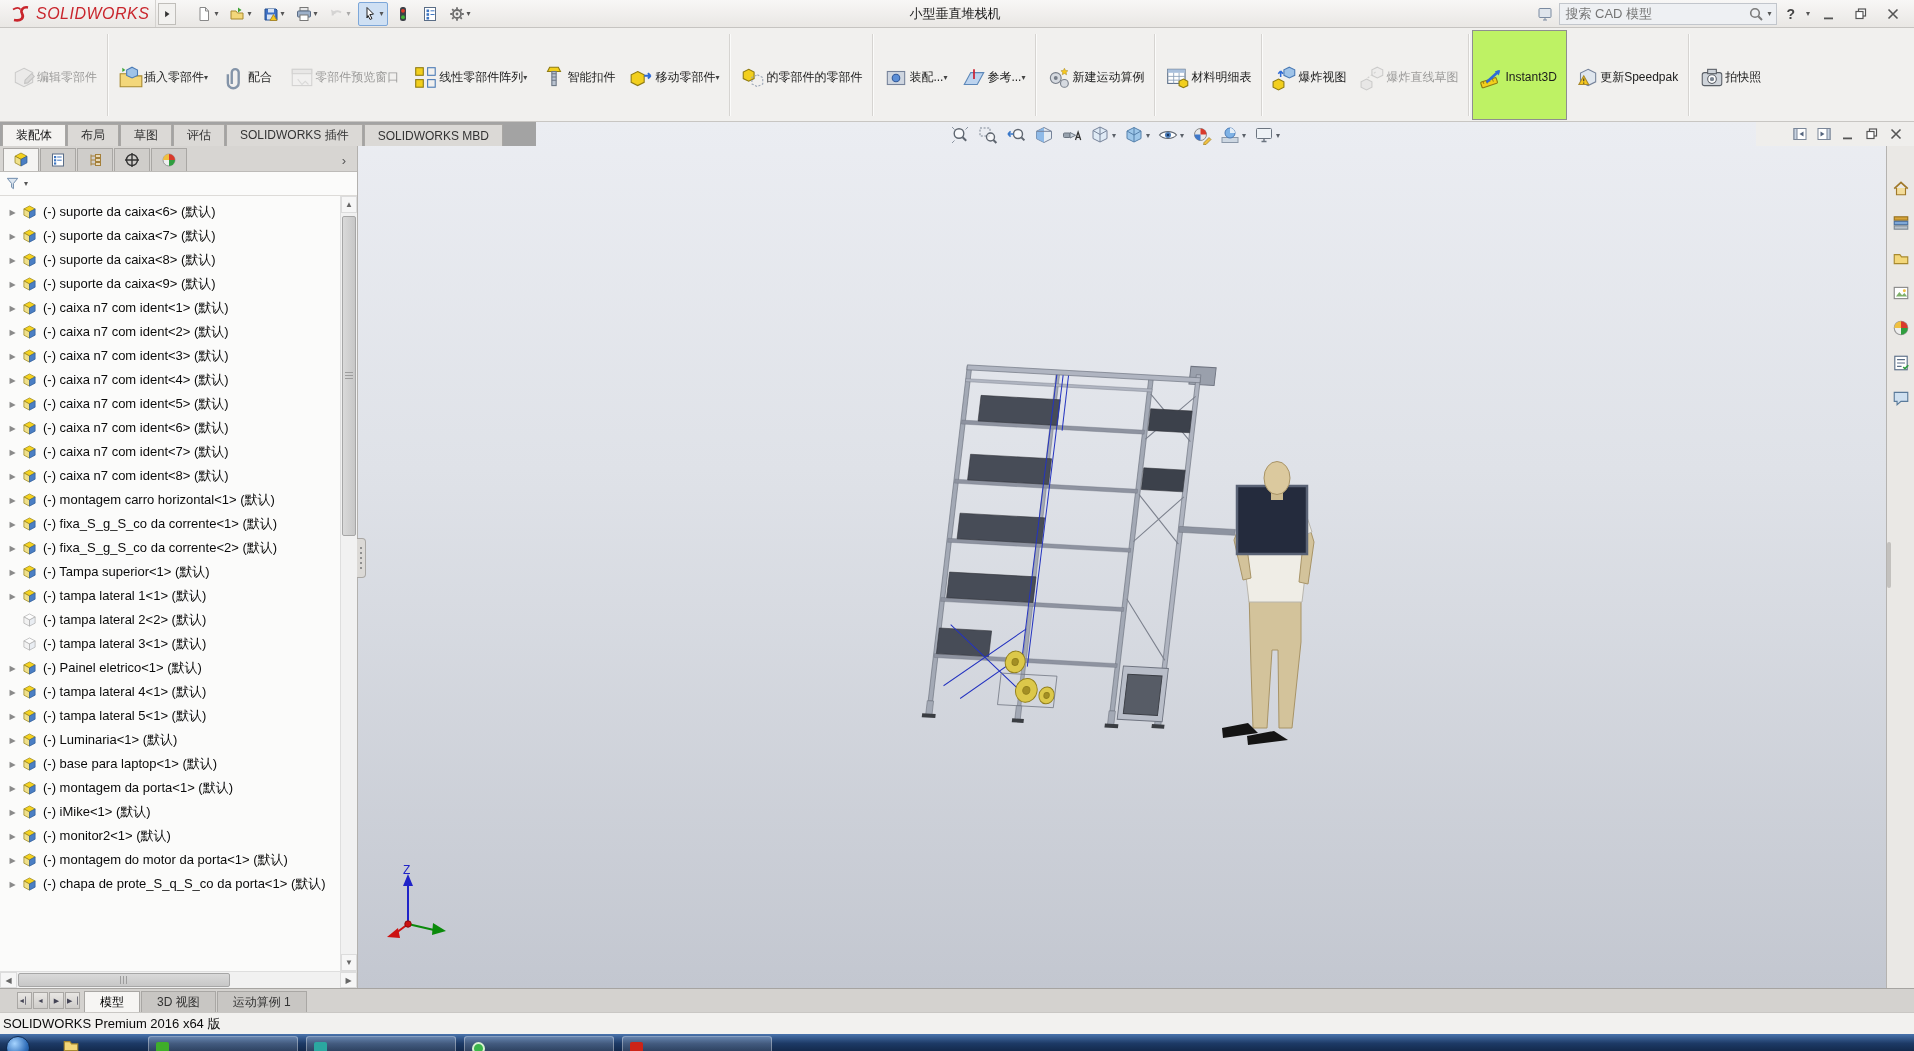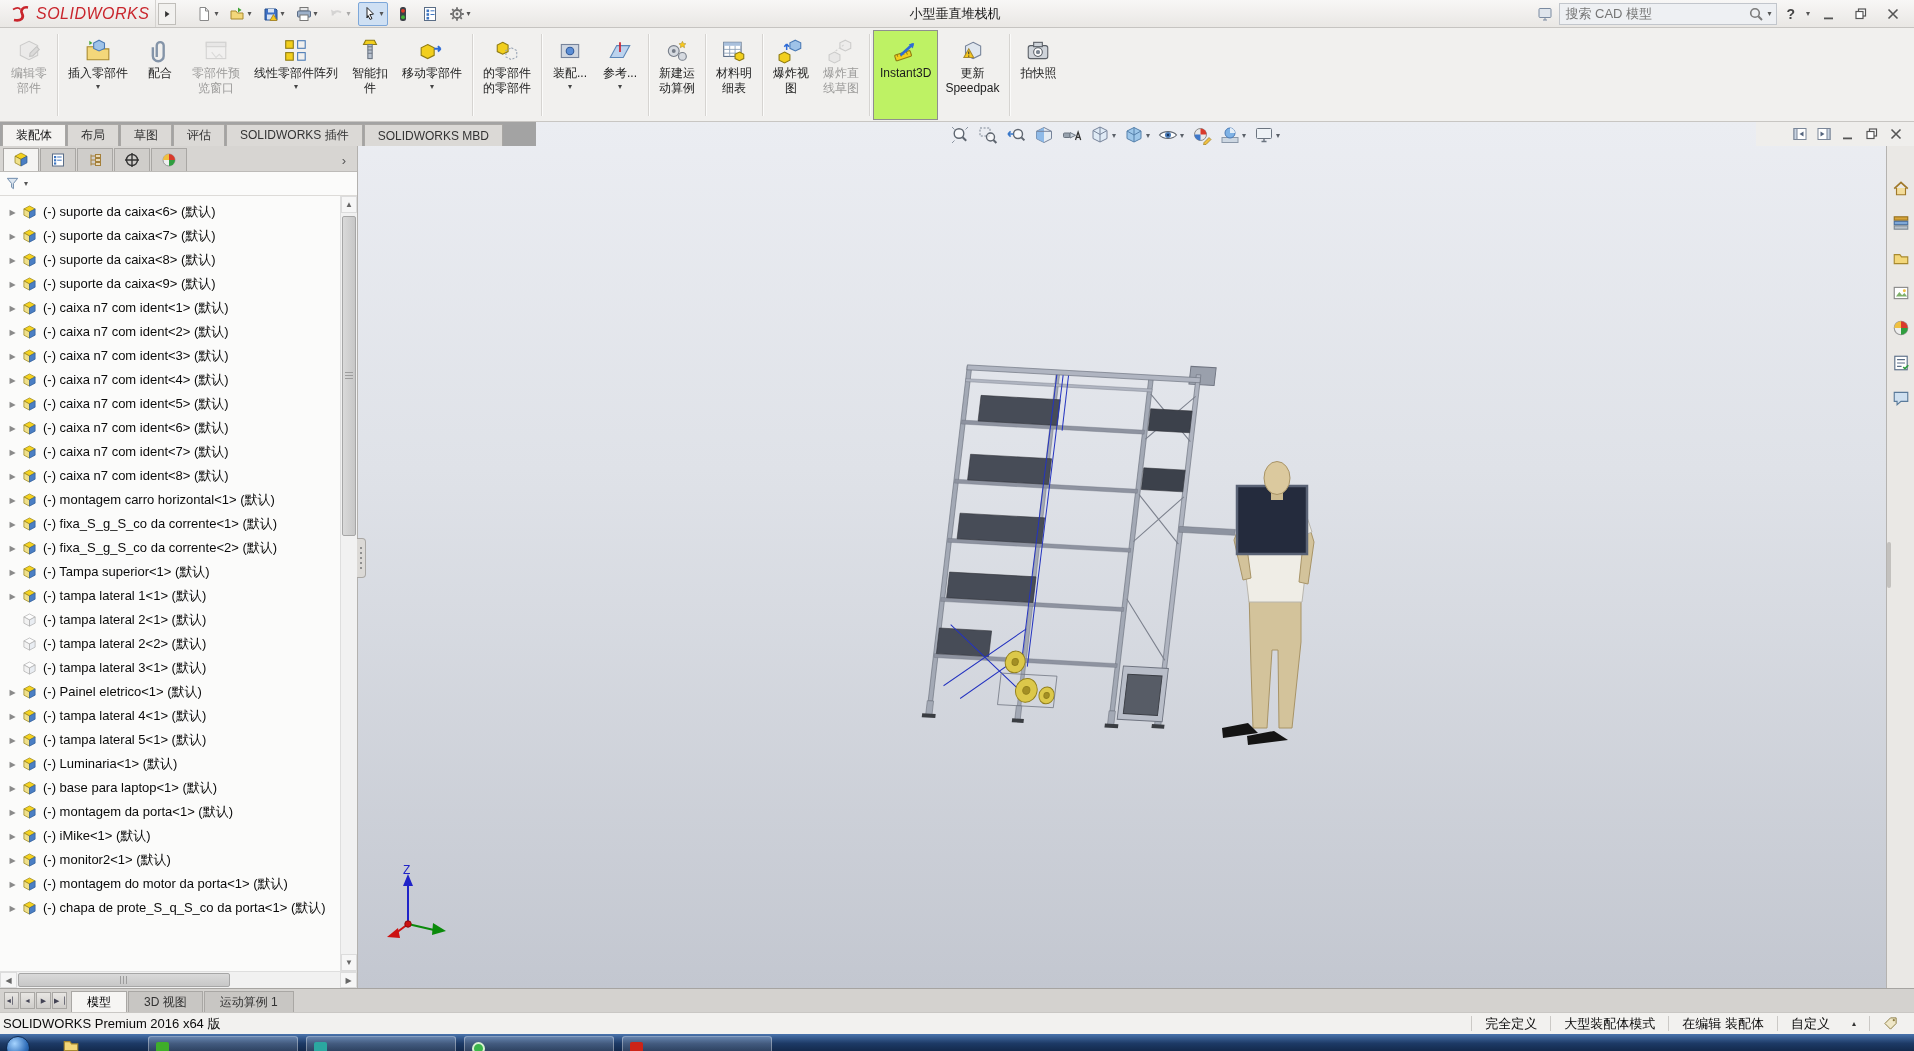--- a/index.html
+++ b/index.html
@@ -20,21 +20,21 @@
   .qcaret{font-size:8px;color:#555;margin-left:2px}
   .wtitle{position:absolute;left:500px;right:504px;text-align:center;font-size:13px;color:#1a1a1a;pointer-events:none}
   .tright{margin-left:auto;display:flex;align-items:center;gap:6px;padding-right:4px}
   .searchbox{display:flex;align-items:center;background:#eef0f3;border:1px solid #c2c6cc;height:22px;width:218px;padding:0 5px;gap:1px}
   .searchbox input{border:0;background:transparent;flex:1;font-size:13px;outline:none;color:#333;font-family:inherit;min-width:0}
   .helpbtn{font-size:14px;font-weight:bold;color:#444;padding:0 3px;display:flex;align-items:center}
   .winbtn{width:26px;height:20px;display:flex;align-items:center;justify-content:center}
 
   
   .ribbon{position:absolute;top:28px;left:0;width:1914px;height:94px;background:#f1f0ee;border-bottom:1px solid #c8c6c3;display:flex;align-items:stretch;padding:2px 4px 1px;z-index:25}
-  .rbtn{display:flex;flex-direction:column;align-items:center;min-width:50px;padding:5px 6px 0;border:1px solid transparent}
+  .rbtn{display:flex;flex-direction:row;align-items:center;min-width:50px;padding:5px 6px 0;border:1px solid transparent}
   .rbtn .ricon{height:30px;display:flex;align-items:center}
   .rl{font-size:12px;line-height:15px;color:#1c1c1c;white-space:nowrap}
   .rcaret{font-size:8px;color:#444;line-height:11px}
   .rbtn.disabled{opacity:.42;filter:grayscale(1)}
   .rbtn.pressed{background:#bef264;border-color:#8f8f8f}
   .rsep{width:1px;background:#d6d4d1;margin:4px 3px;box-shadow:1px 0 0 #fbfbfa}
 
   
   .tabstrip{position:absolute;top:122px;left:0;height:24px;width:536px;background:#a3a3a3;display:flex;align-items:flex-end;padding-left:2px;z-index:20}
   .ctab{height:22px;display:flex;align-items:center;padding:0 13px;font-size:12px;color:#333;background:#dbd9d6;border:1px solid #a9a7a4;border-bottom:0;margin-right:1px;white-space:nowrap}
@@ -71,21 +71,21 @@
   .hthumb{position:absolute;left:18px;top:1px;width:212px;height:14px;background:linear-gradient(#d9d9d9,#c7c7c7);border:1px solid #a6a6a6;border-radius:2px}
   .fmgrip{position:absolute;right:-9px;top:392px;width:9px;height:40px;background:#dbd9d6;border:1px solid #a9a7a4;border-left:0;border-radius:0 4px 4px 0}
   .fmgrip:after{content:"";position:absolute;left:3px;top:8px;width:2px;height:24px;background:repeating-linear-gradient(180deg,#8f8f8f 0 2px,transparent 2px 5px)}
 
   
   .taskpane{position:absolute;top:122px;right:0;width:28px;height:866px;background:#eae8e5;border-left:1px solid #b5b3b0;z-index:18;display:flex;flex-direction:column;align-items:center;padding-top:54px;gap:11px}
   .tpbtn{width:24px;height:24px;display:flex;align-items:center;justify-content:center}
   .tpgrip{position:absolute;left:0;top:420px;width:4px;height:46px;background:#c3c1be;border-radius:2px}
 
   
-  .bottombar{position:absolute;top:988px;left:0;width:1914px;height:24px;background:#d4d2cf;border-top:1px solid #a6a4a1;display:flex;align-items:flex-end;z-index:25;padding-left:4px}
+  .bottombar{position:absolute;top:988px;left:0;width:1914px;height:24px;background:#d4d2cf;border-top:1px solid #a6a4a1;display:flex;align-items:flex-end;z-index:25;padding-left:17px}
   .navbtns{display:flex;gap:1px;align-items:center;height:100%;padding:2px 4px 2px 0}
   .navbtn{width:15px;height:17px;background:linear-gradient(#e8e6e3,#cfcdca);border:1px solid #a9a7a4;font-size:7px;display:flex;align-items:center;justify-content:center;color:#445}
   .dtab{height:21px;display:flex;align-items:center;padding:0 15px;font-size:12px;background:#c8c6c3;border:1px solid #a9a7a4;border-bottom:0;margin-right:1px;color:#333}
   .dtab.active{background:#f6f5f3;color:#000}
 
   
   .statusbar{position:absolute;top:1012px;left:0;width:1914px;height:22px;background:#f2f1ef;border-top:1px solid #c9c7c4;display:flex;align-items:center;font-size:13px;color:#0a0a0a;padding:0 3px;z-index:25}
   .sright{margin-left:auto;display:flex;align-items:center;height:100%}
   .sitem{padding:0 13px;border-left:1px solid #cbc9c6;display:flex;align-items:center;height:70%;white-space:nowrap}
   .scustom{gap:22px}
@@ -934,31 +934,20 @@
           </div>
           <div class="trow">
             <span class="arr"></span>
             <span class="icon cic">
               <svg viewBox="0 0 16 16" width="15" height="15">
                 <path d="M8 1L14 4.2 8 7.4 2 4.2z" fill="#fdfdfd" stroke="#aaa" stroke-width="0.7"></path>
                 <path d="M2 4.2l6 3.2V14l-6-3.2z" fill="#f2f2f2" stroke="#aaa" stroke-width="0.7"></path>
                 <path d="M14 4.2l-6 3.2V14l6-3.2z" fill="#e9edf2" stroke="#aaa" stroke-width="0.7"></path>
               </svg>
             </span>
-            <span class="tlabel">(-) tampa lateral 2&lt;1&gt; (默认)</span>
-          </div>
-          <div class="trow">
-            <span class="arr"></span>
-            <span class="icon cic">
-              <svg viewBox="0 0 16 16" width="15" height="15">
-                <path d="M8 1L14 4.2 8 7.4 2 4.2z" fill="#fdfdfd" stroke="#aaa" stroke-width="0.7"></path>
-                <path d="M2 4.2l6 3.2V14l-6-3.2z" fill="#f2f2f2" stroke="#aaa" stroke-width="0.7"></path>
-                <path d="M14 4.2l-6 3.2V14l6-3.2z" fill="#e9edf2" stroke="#aaa" stroke-width="0.7"></path>
-              </svg>
-            </span>
             <span class="tlabel">(-) tampa lateral 2&lt;2&gt; (默认)</span>
           </div>
           <div class="trow">
             <span class="arr"></span>
             <span class="icon cic">
               <svg viewBox="0 0 16 16" width="15" height="15">
                 <path d="M8 1L14 4.2 8 7.4 2 4.2z" fill="#fdfdfd" stroke="#aaa" stroke-width="0.7"></path>
                 <path d="M2 4.2l6 3.2V14l-6-3.2z" fill="#f2f2f2" stroke="#aaa" stroke-width="0.7"></path>
                 <path d="M14 4.2l-6 3.2V14l6-3.2z" fill="#e9edf2" stroke="#aaa" stroke-width="0.7"></path>
               </svg>
@@ -1162,35 +1151,20 @@
       </div>
     <div id="bottomtabs" style="display:flex;align-items:flex-end">
         <div class="dtab active">模型</div>
         <div class="dtab">3D 视图</div>
         <div class="dtab">运动算例 1</div>
       </div>
   </div>
 
   <div class="statusbar">
     <span>SOLIDWORKS Premium 2016 x64 版</span>
-    <div class="sright" id="statusright">
-        <div class="sitem">完全定义</div>
-        <div class="sitem">大型装配体模式</div>
-        <div class="sitem">在编辑 装配体</div>
-        <div class="sitem scustom">
-          <span>自定义</span>
-          <span class="scaret">▴</span>
-        </div>
-        <div class="sitem">
-          <svg viewBox="0 0 16 16" width="15" height="15">
-            <path d="M2 8l6-6h6v6l-6 6z" fill="#efe7c8" stroke="#8a7a40"></path>
-            <circle cx="11.5" cy="4.5" r="1.2" fill="#8a7a40"></circle>
-          </svg>
-        </div>
-      </div>
   </div>
 
   <div class="taskbar" id="taskbar">
       <div class="orb"></div>
       <span class="icon tbfold">
         <svg viewBox="0 0 16 16" width="18" height="18">
           <path d="M2 5h5l1.5 2H14v6H2z" fill="#f3d77a" stroke="#a8892e"></path>
         </svg>
       </span>
       <div class="tbtn" style="margin-left: 60px;">

